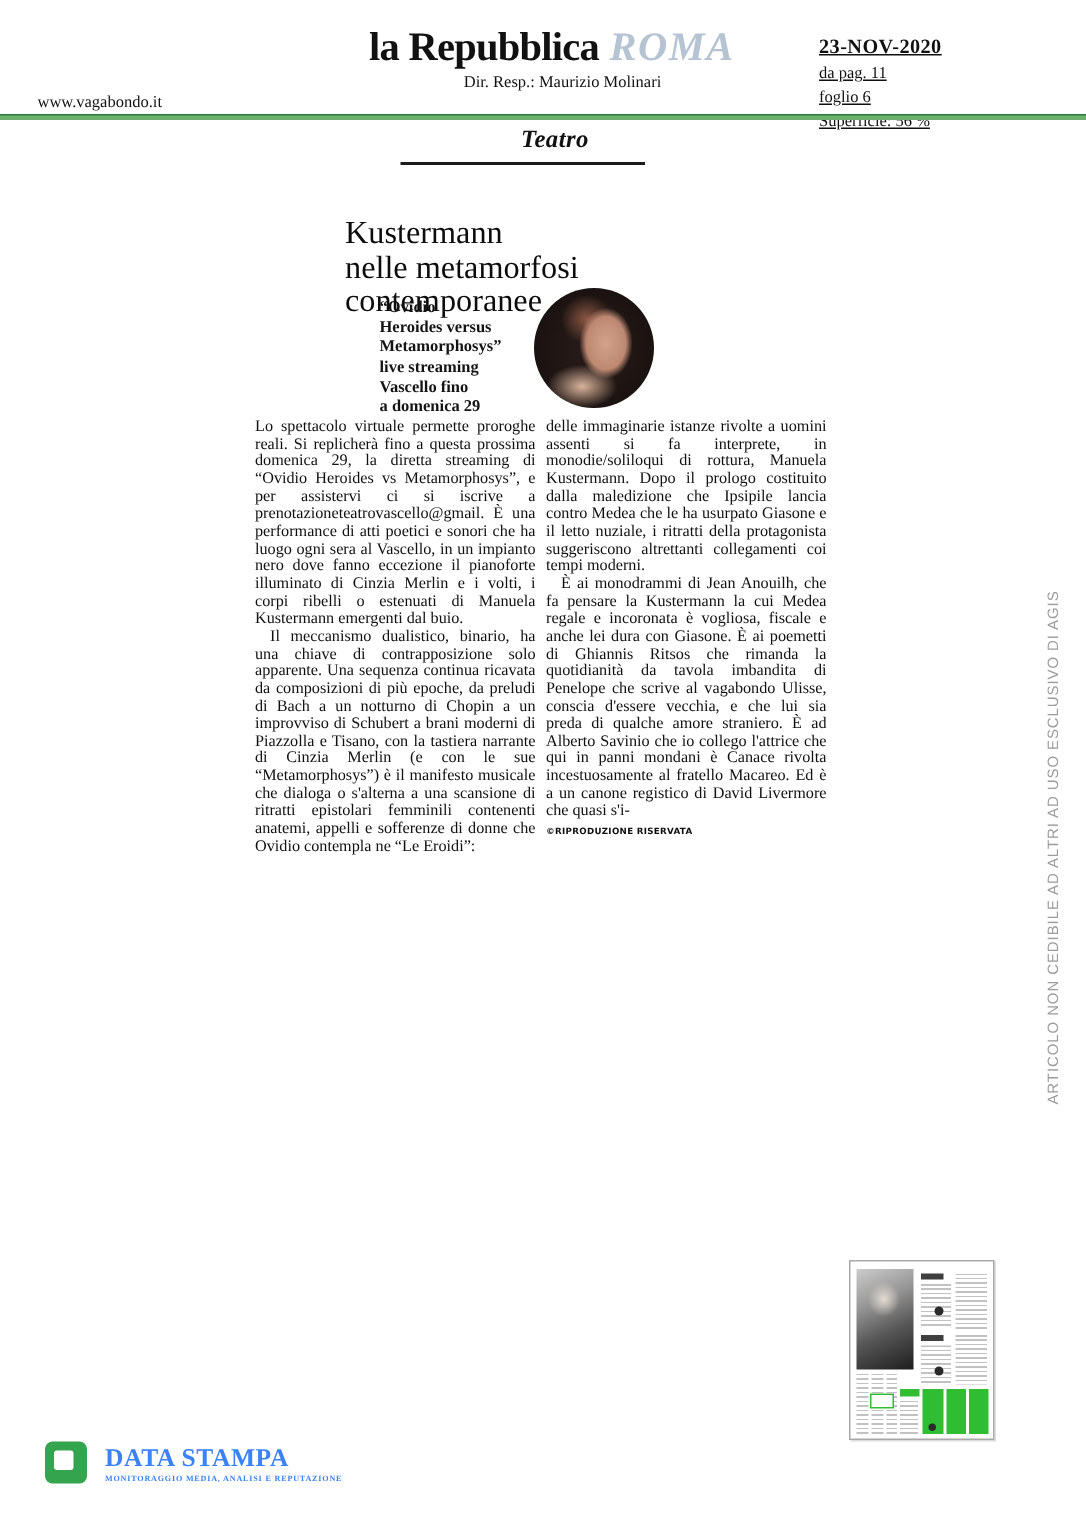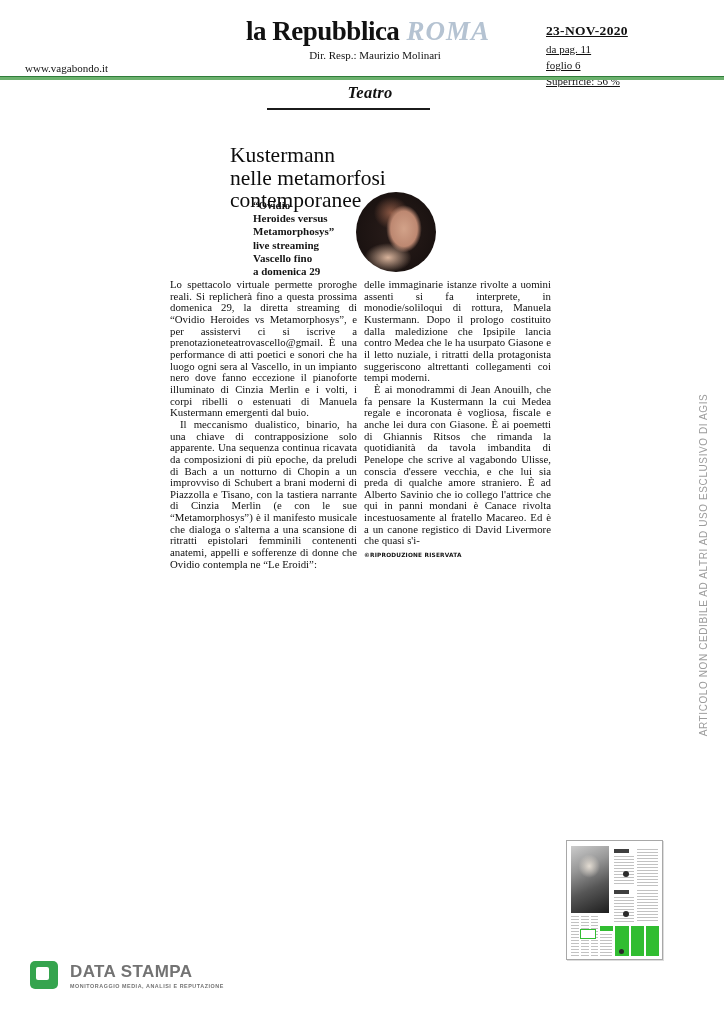--- a/index.html
+++ b/index.html
@@ -61,21 +61,21 @@
   .tn-col{background-image:repeating-linear-gradient(#c2c2c2 0 1px, transparent 1px 3px);}
   .tn-bar{background:#3f3f3f;}
   .tn-dot{border-radius:50%;background:#2a2a2a;}
   .tn-green{background:#31bd31;}
   .tn-greenbox{border:1px solid #31bd31;background:#fff;}
 
   
   .ds{position:absolute;left:30px;top:961px;display:flex;align-items:flex-start;}
   .ds-icon{width:28px;height:28px;background:#35a44e;border-radius:5px;position:relative;}
   .ds-icon .inner{position:absolute;left:6px;top:6px;width:13px;height:13px;background:#fff;border-radius:2px;}
-  .ds-text{margin-left:12px;padding-top:2px;font-family:Liberation Sans, sans-serif;color:#737373;}
+  .ds-text{margin-left:12px;padding-top:2px;font-family:Liberation Serif, serif;color:#3b82f6;}
   .ds-name{font-size:17px;font-weight:bold;letter-spacing:0.4px;line-height:17px;}
   .ds-tag{font-size:5.4px;font-weight:bold;letter-spacing:0.55px;margin-top:3px;}
 </style>
 </head>
 <body>
 
 <div class="page">
 
   <div class="brand"><span>la Repubblica</span><span class="roma">ROMA</span></div>
 

